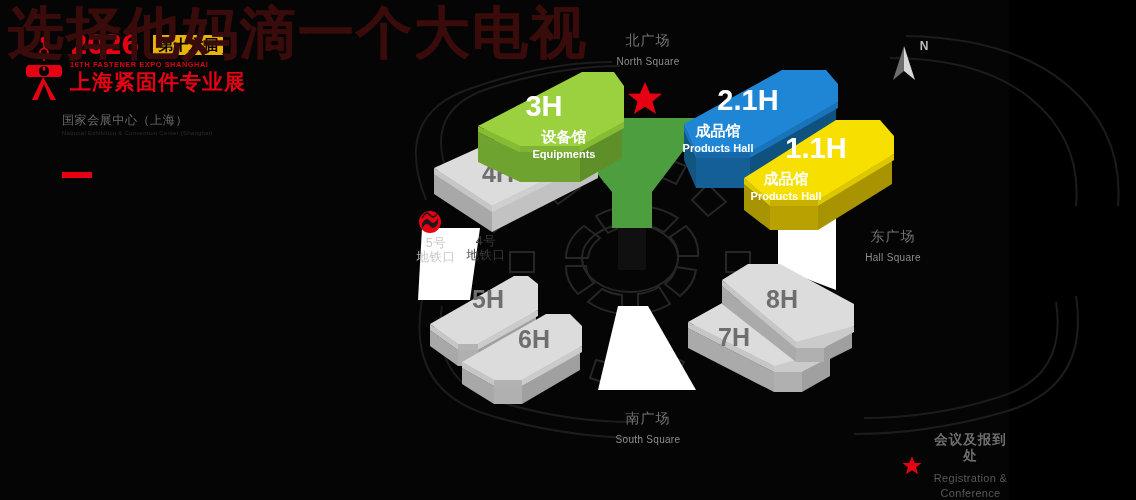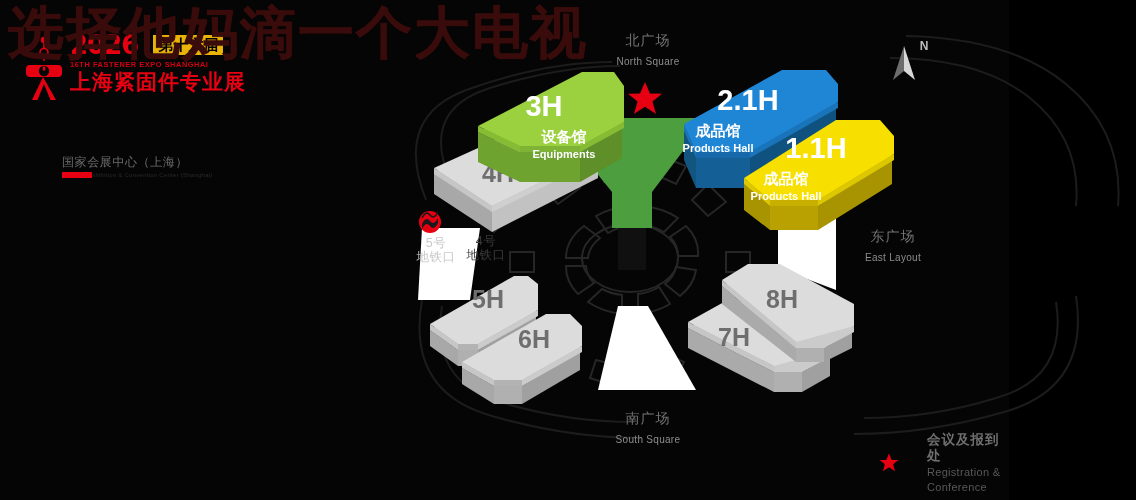--- a/index.html
+++ b/index.html
@@ -26,21 +26,21 @@
   .logo-row1{display:flex;align-items:center;gap:15px;}
   .yr{color:#e60012;font-size:26px;font-weight:800;letter-spacing:-1px;line-height:1;
       font-family:"DejaVu Sans","Liberation Sans",sans-serif;}
   .badge{background:#eab308;color:#000;font-size:15px;font-weight:700;
          padding:2px 5px;line-height:1.05;letter-spacing:0px;}
   .logo-row2{color:#d4000f;font-size:7.4px;font-weight:700;letter-spacing:.55px;margin-top:2px;
              font-family:Liberation Sans, sans-serif;}
   .logo-row3{color:#e60012;font-size:21px;font-weight:800;letter-spacing:1px;margin-top:1px;line-height:1.1;}
 
   .venue{position:absolute;left:62px;top:113px;}
-  .venue-cn{color:#6b6b6b;font-size:12px;letter-spacing:.6px;line-height:1.25;margin-top:42px;}
+  .venue-cn{color:#6b6b6b;font-size:12px;letter-spacing:.6px;line-height:1.25;}
   .venue-en{color:#2b2b2b;font-size:6px;letter-spacing:.25px;margin-top:2px;}
 
   .redbar{position:absolute;left:62px;top:172px;width:30px;height:6px;background:#e60012;}
 
   .titleblock{position:absolute;left:60px;top:228px;}
   .title-cn{color:#bfbfbf;font-size:33px;font-weight:700;letter-spacing:5px;line-height:1.15;}
   .title-en{color:#d8d8d8;font-size:33px;font-weight:700;letter-spacing:.5px;line-height:1.2;margin-top:4px;
             font-family:"Liberation Sans",sans-serif;}
 
   
@@ -54,24 +54,24 @@
 
   .metro-lbl{position:absolute;text-align:center;pointer-events:none;}
   .metro-lbl div{font-size:12.5px;line-height:1.15;white-space:nowrap;letter-spacing:.5px;}
   .metro-dark div{color:#c9c9c9;}
   .metro-light div{color:#3a3a3a;}
 
   .compass{position:absolute;right:192px;top:40px;width:40px;height:66px;text-align:center;}
   .compass .n{color:#bdbdbd;font-size:12px;font-weight:600;line-height:1;
                font-family:"Liberation Sans",sans-serif;}
 
-  .legend{position:absolute;left:877px;top:432px;display:flex;align-items:center;gap:26px;z-index:25;}
+  .legend{position:absolute;left:900px;top:432px;display:flex;align-items:center;gap:8px;z-index:25;text-align:center;}
   .legend-star{width:24px;height:24px;flex:0 0 auto;}
   .legend-cn{color:#6f6f6f;font-size:13.5px;font-weight:700;letter-spacing:1px;line-height:1.2;}
-  .legend-en{color:#585858;font-size:11px;letter-spacing:.3px;line-height:1.3;margin-top:1px;
+  .legend-en{color:#585858;font-size:11px;letter-spacing:.3px;line-height:1.3;margin-top:7px;
              font-family:"Liberation Sans",sans-serif;}
 
   
 </style>
 </head>
 <body>
 
 <div id="root">
 
   <div class="watermark">选择他妈滴一个大电视</div>
@@ -281,21 +281,21 @@
     </svg>
 
     <div class="lbl" style="left:258px;top:32px;width:120px;">
       <div class="cn">北广场</div>
       <div class="en">North Square</div>
     </div>
 
 
     <div class="lbl" style="left:508px;top:228px;width:110px;">
       <div class="cn">东广场</div>
-      <div class="en">East Layout</div>
+      <div class="en">Hall Square</div>
     </div>
 
     <div class="lbl" style="left:258px;top:410px;width:120px;">
       <div class="cn">南广场</div>
       <div class="en">South Square</div>
     </div>
 
     <div class="metro-lbl metro-dark" style="left:74px;top:236px;width:64px;">
       <div>5号</div>
       <div>地铁口</div>

